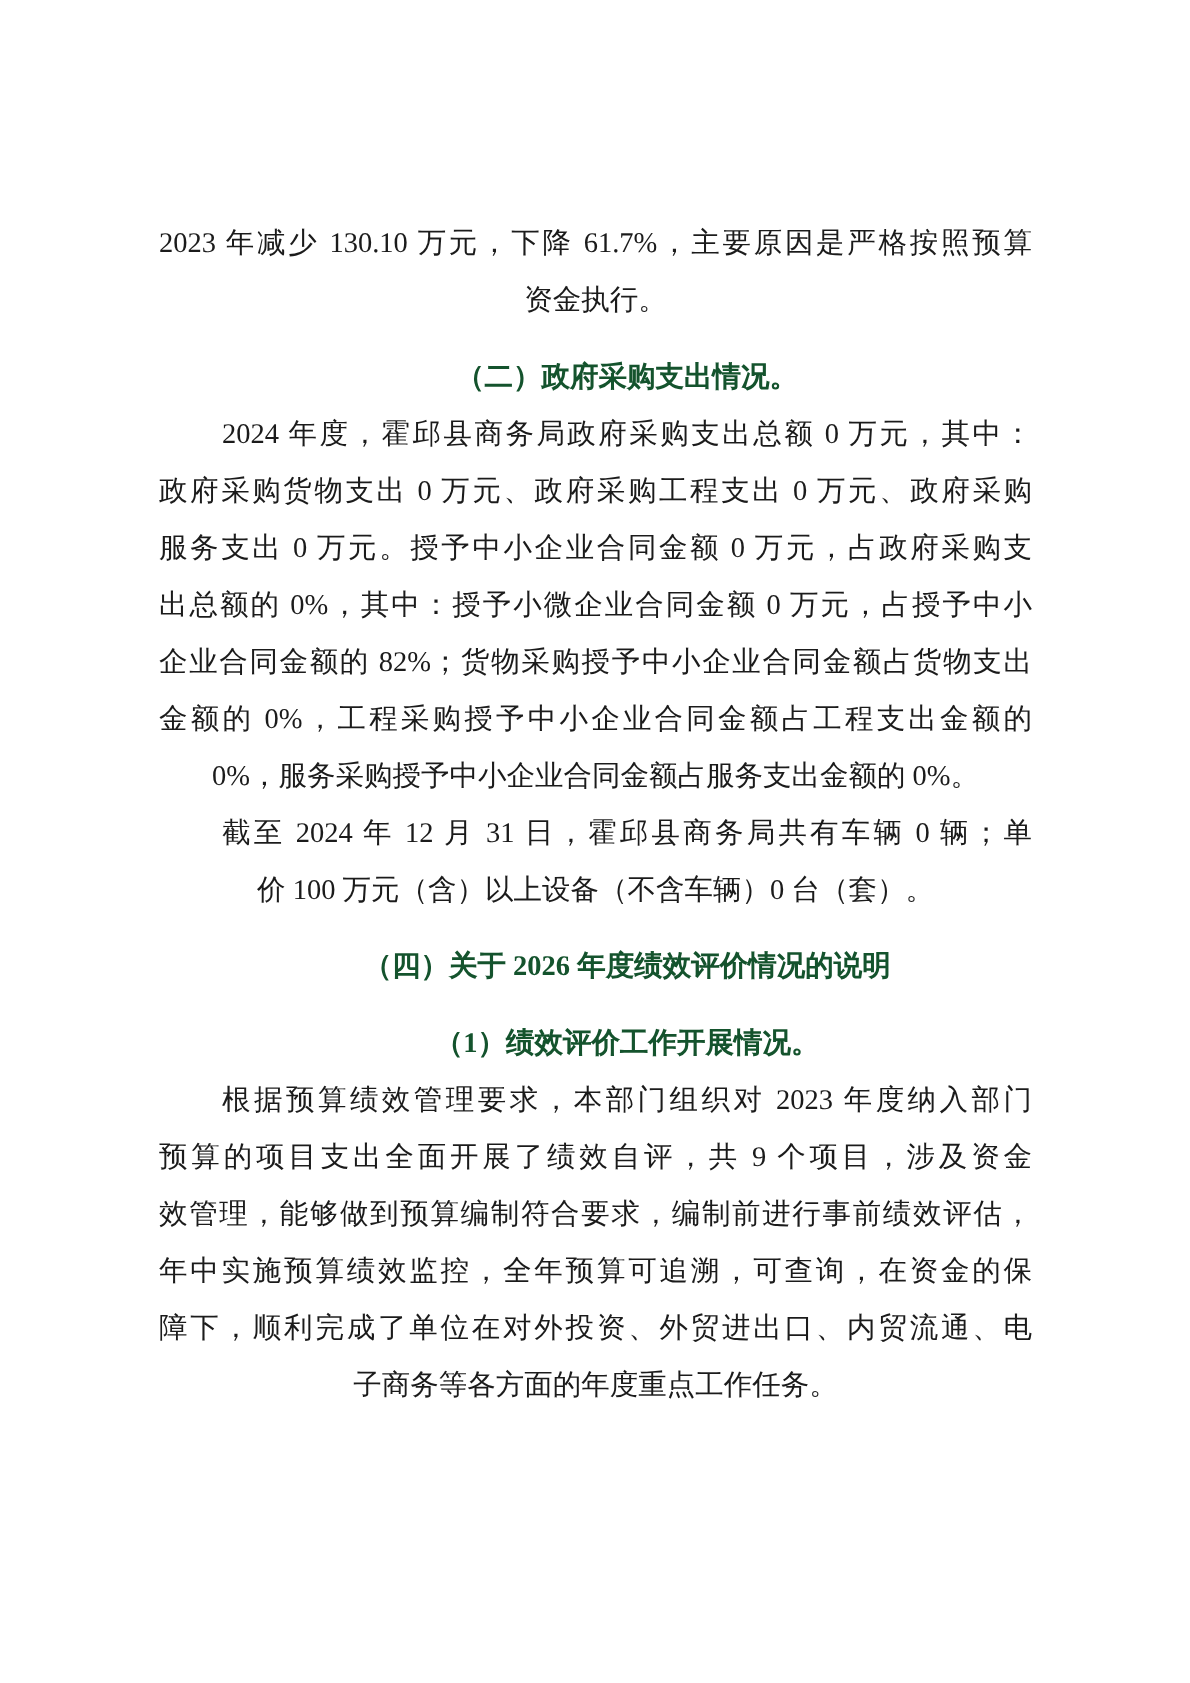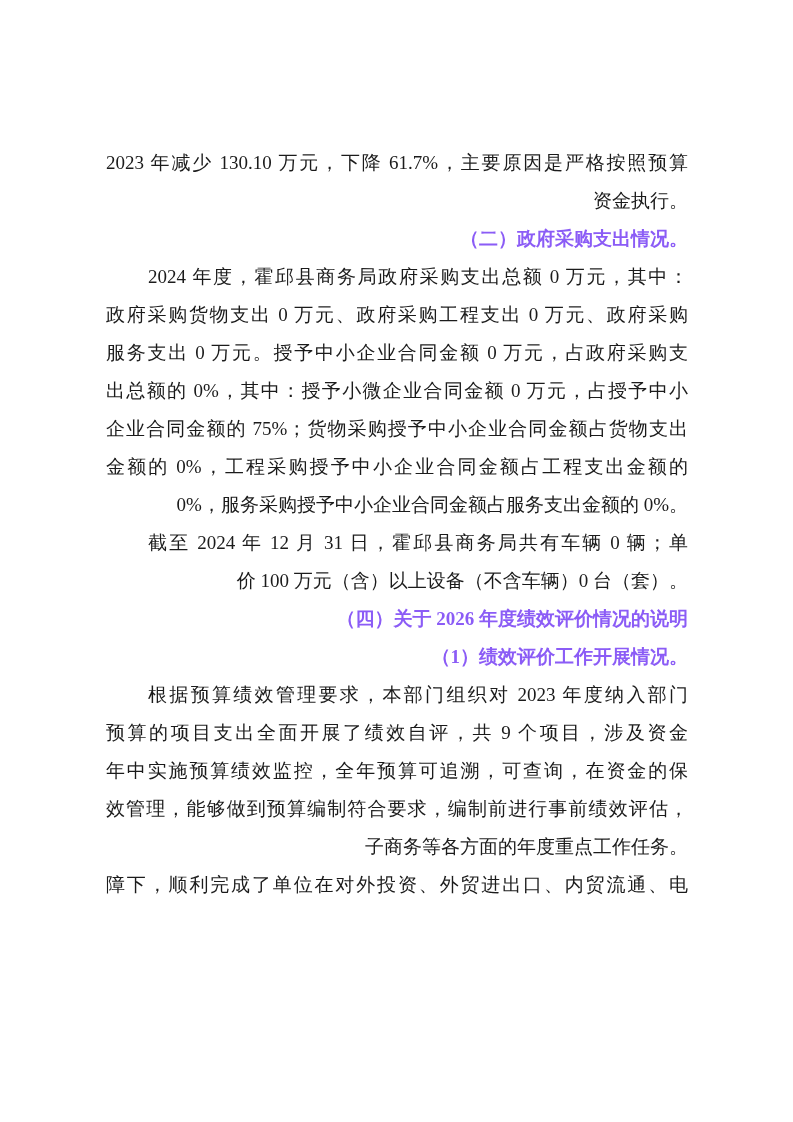--- a/index.html
+++ b/index.html
@@ -19,33 +19,34 @@
   .doc-body {
     position: absolute;
     left: 106px;
     top: 144px;
     width: 582px;
   }
   .line {
     height: 38px;
     line-height: 38px;
     font-size: 19px;
-    text-align: right;
+    text-align: center;
     word-break: break-all;
   }
   .line.fill {
     text-align: justify;
     text-align-last: justify;
   }
   .line.indent {
     text-indent: 42px;
   }
   .block.heading .line {
     font-weight: 700;
-    color: #8b5cf6;
+    color: #14532d;
+    margin-top: 13px;
   }
   .page-number {
     position: absolute;
     top: 992px;
     right: 89px;
     font-size: 19px;
     line-height: 22px;
     letter-spacing: 1px;
     color: #1b1b1b;
     text-align: center;
@@ -61,37 +62,37 @@
         <div class="line">资金执行。</div>
       </div>
       <div class="block heading">
         <div class="line indent">（二）政府采购支出情况。</div>
       </div>
       <div class="block paragraph">
         <div class="line fill indent">2024 年度，霍邱县商务局政府采购支出总额 0 万元，其中：</div>
         <div class="line fill">政府采购货物支出 0 万元、政府采购工程支出 0 万元、政府采购</div>
         <div class="line fill">服务支出 0 万元。授予中小企业合同金额 0 万元，占政府采购支</div>
         <div class="line fill">出总额的 0%，其中：授予小微企业合同金额 0 万元，占授予中小</div>
-        <div class="line fill">企业合同金额的 75%；货物采购授予中小企业合同金额占货物支出</div>
+        <div class="line fill">企业合同金额的 82%；货物采购授予中小企业合同金额占货物支出</div>
         <div class="line fill">金额的 0%，工程采购授予中小企业合同金额占工程支出金额的</div>
         <div class="line">0%，服务采购授予中小企业合同金额占服务支出金额的 0%。</div>
       </div>
       <div class="block paragraph">
         <div class="line fill indent">截至 2024 年 12 月 31 日，霍邱县商务局共有车辆 0 辆；单</div>
         <div class="line">价 100 万元（含）以上设备（不含车辆）0 台（套）。</div>
       </div>
       <div class="block heading">
         <div class="line indent">（四）关于 2026 年度绩效评价情况的说明</div>
       </div>
       <div class="block heading">
         <div class="line indent">（1）绩效评价工作开展情况。</div>
       </div>
       <div class="block paragraph">
         <div class="line fill indent">根据预算绩效管理要求，本部门组织对 2023 年度纳入部门</div>
         <div class="line fill">预算的项目支出全面开展了绩效自评，共 9 个项目，涉及资金</div>
+        <div class="line fill">效管理，能够做到预算编制符合要求，编制前进行事前绩效评估，</div>
         <div class="line fill">年中实施预算绩效监控，全年预算可追溯，可查询，在资金的保</div>
-        <div class="line fill">效管理，能够做到预算编制符合要求，编制前进行事前绩效评估，</div>
+        <div class="line fill">障下，顺利完成了单位在对外投资、外贸进出口、内贸流通、电</div>
         <div class="line">子商务等各方面的年度重点工作任务。</div>
-        <div class="line fill">障下，顺利完成了单位在对外投资、外贸进出口、内贸流通、电</div>
       </div>
     </div>
   <div class="page-number">-19-</div>
 </div>
 
 </body></html>

